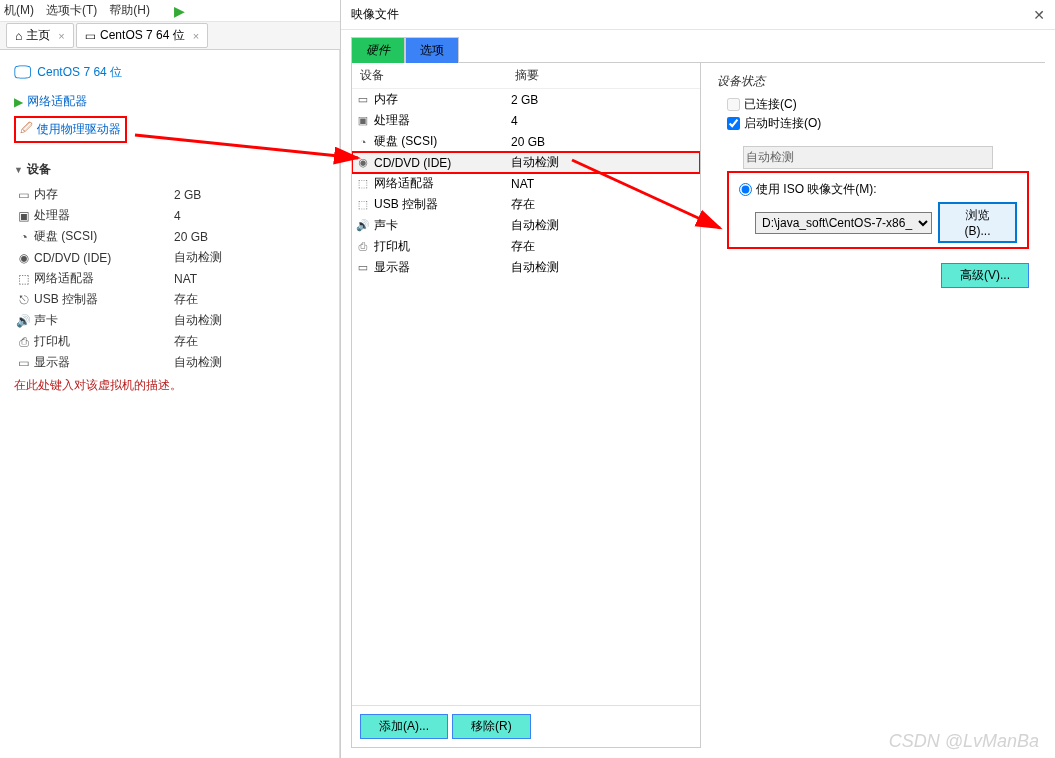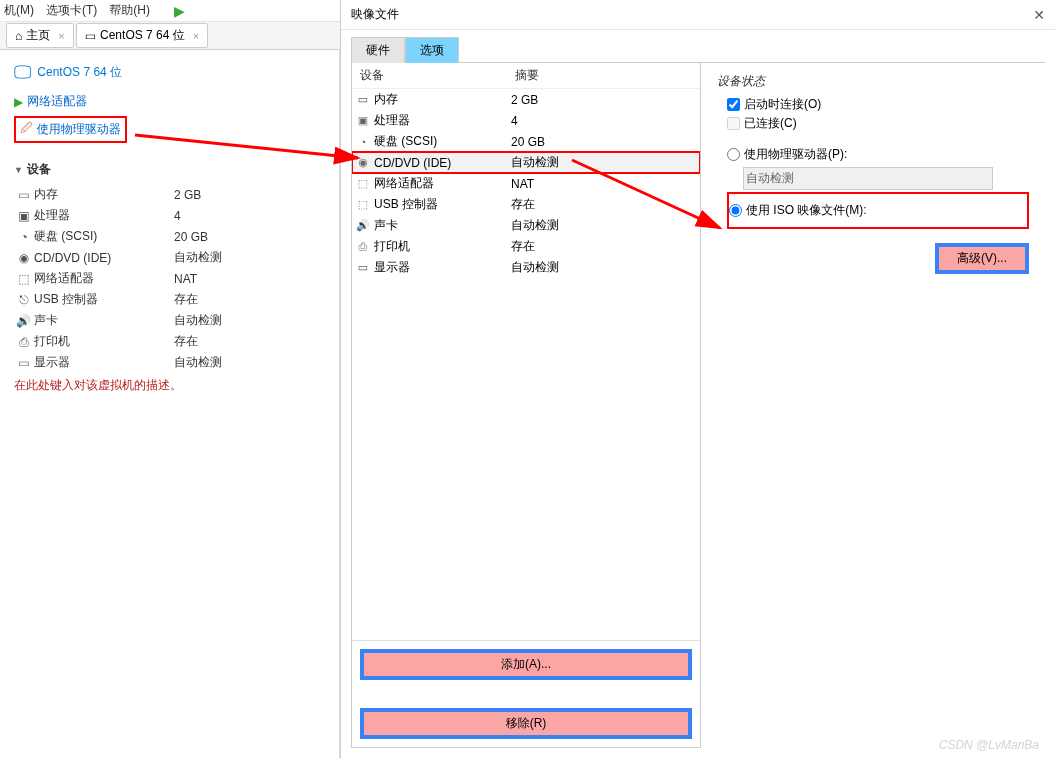--- a/index.html
+++ b/index.html
@@ -31,53 +31,53 @@
 .dev-row .dval { color: #333; }
 
 .desc-hint { color: #b91c1c; margin-top: 4px; }
 
 
 .dialog { position: absolute; left: 340px; top: 0; right: 0; bottom: 0; background: #fff; border-left: 1px solid #ccc; display: flex; flex-direction: column; }
 .dlg-title { height: 30px; display: flex; align-items: center; justify-content: space-between; padding: 0 10px; border-bottom: 1px solid #e5e5e5; }
 .dlg-title .x { font-size: 14px; color: #555; }
 
 .dlg-tabs { display: flex; gap: 0; padding: 6px 10px 0; }
-.dlg-tab { padding: 4px 14px; border: 1px solid #ccc; border-bottom: none; background: #7dd3fc; position: relative; top: 1px; }
-.dlg-tab.active { background: #e5e5e5; z-index: 2; }
+.dlg-tab { padding: 4px 14px; border: 1px solid #ccc; border-bottom: none; background: #3b82f6; position: relative; top: 1px; }
+.dlg-tab.active { background: #22c55e; z-index: 2; font-style: italic; }
 
 .dlg-body { display: flex; flex: 1; border-top: 1px solid #ccc; margin: 0 10px 10px; }
 
 .dev-panel { width: 350px; display: flex; flex-direction: column; border: 1px solid #ccc; border-top: none; }
 .dev-table { flex: 1; overflow: auto; }
 .dev-head { display: flex; background: #fff; border-bottom: 1px solid #eee; }
 .dev-head div { padding: 4px 8px; color: #333; }
 .dev-head .c1 { width: 155px; }
 .dev-list-row { display: flex; align-items: center; padding: 2px 4px; }
 .dev-list-row .c1 { width: 155px; display: flex; align-items: center; gap: 4px; }
 .dev-list-row .c2 { flex: 1; }
 .dev-list-row.selected { background: #f2f2f2; }
 .dev-list-row.redbox { outline: 2px solid #ff0000; outline-offset: -1px; }
 .dico2 { width: 14px; text-align: center; color: #666; font-size: 11px; }
 
-.dev-actions { display: flex; gap: 28px; justify-content: space-between; padding: 8px; flex-direction: column; }
-.btn { padding: 3px 18px; background: #fca5a5; border: 4px solid #3b82f6; cursor: pointer; }
+.dev-actions { display: flex; gap: 4px; justify-content: flex-start; padding: 8px; }
+.btn { padding: 3px 18px; background: #5eead4; border: 1px solid #3b82f6; cursor: pointer; }
 .btn.primary { border: 2px solid #0078d4; background: #e5f1fb; }
 
 .right-panel { flex: 1; padding: 10px 16px; position: relative; }
 .group-title { color: #333; margin-bottom: 6px; font-style: italic; }
 .group-box { margin-bottom: 14px; padding-left: 10px; }
 .chk { display: flex; align-items: center; gap: 4px; margin: 2px 0; }
 .radio-row { display: flex; align-items: center; gap: 4px; margin: 4px 0; }
 .sel { width: 250px; padding: 2px; background: #f0f0f0; border: 1px solid #ccc; color: #666; margin: 2px 0 2px 16px; }
 .iso-row { display: flex; align-items: center; gap: 6px; margin: 4px 0 0 16px; }
 .iso-row select { width: 180px; padding: 2px; border: 1px solid #7a7a7a; }
-.redbox2 { border: 2px solid #ff0000; padding: 4px 0; }
+.redbox2 { border: 2px solid #ff0000; padding: 4px 10px; }
 .adv-row { display: flex; justify-content: flex-end; margin-top: 10px; }
 
-.watermark { position: absolute; right: 16px; bottom: 6px; color: #d3d3d3; font-size: 12px; font-style: italic; pointer-events: none; }
+.watermark { position: absolute; right: 16px; bottom: 6px; color: #d3d3d3; font-size: 18px; font-style: italic; pointer-events: none; }
 
 
 svg.arrows { position: absolute; left: 0; top: 0; pointer-events: none; }
 </style>
 </head>
 <body>
 
 <div class="menubar">
   <span>机(M)</span>
   <span>选项卡(T)</span>
@@ -256,41 +256,43 @@
       <div class="dev-actions">
         <button class="btn">添加(A)...</button>
         <button class="btn">移除(R)</button>
       </div>
     </div>
 
     <div class="right-panel">
       <div class="group-title">设备状态</div>
       <div class="group-box">
         <label class="chk">
+          <input type="checkbox" disabled="" style="">
+          <span>已连接(C)</span>
+        </label>
+        <label class="chk">
           <input type="checkbox" checked="" style="">
           <span>启动时连接(O)</span>
         </label>
-        <label class="chk">
-          <input type="checkbox" disabled="" style="">
-          <span>已连接(C)</span>
-        </label>
       </div>
 
       <div class="group-box">
-        <label class="radio-row">
-          <input type="radio" name="conn" style="">
-          <span>使用物理驱动器(P):</span>
-        </label>
         <div class="sel">自动检测</div>
 
         <div class="redbox2">
           <label class="radio-row">
             <input type="radio" name="conn" checked="" style="">
             <span>使用 ISO 映像文件(M):</span>
           </label>
+          <div class="iso-row">
+            <select>
+              <option>D:\java_soft\CentOS-7-x86_</option>
+            </select>
+            <button class="btn primary">浏览(B)...</button>
+          </div>
         </div>
       </div>
 
       <div class="adv-row">
         <button class="btn">高级(V)...</button>
       </div>
     </div>
   </div>
 </div>
 

